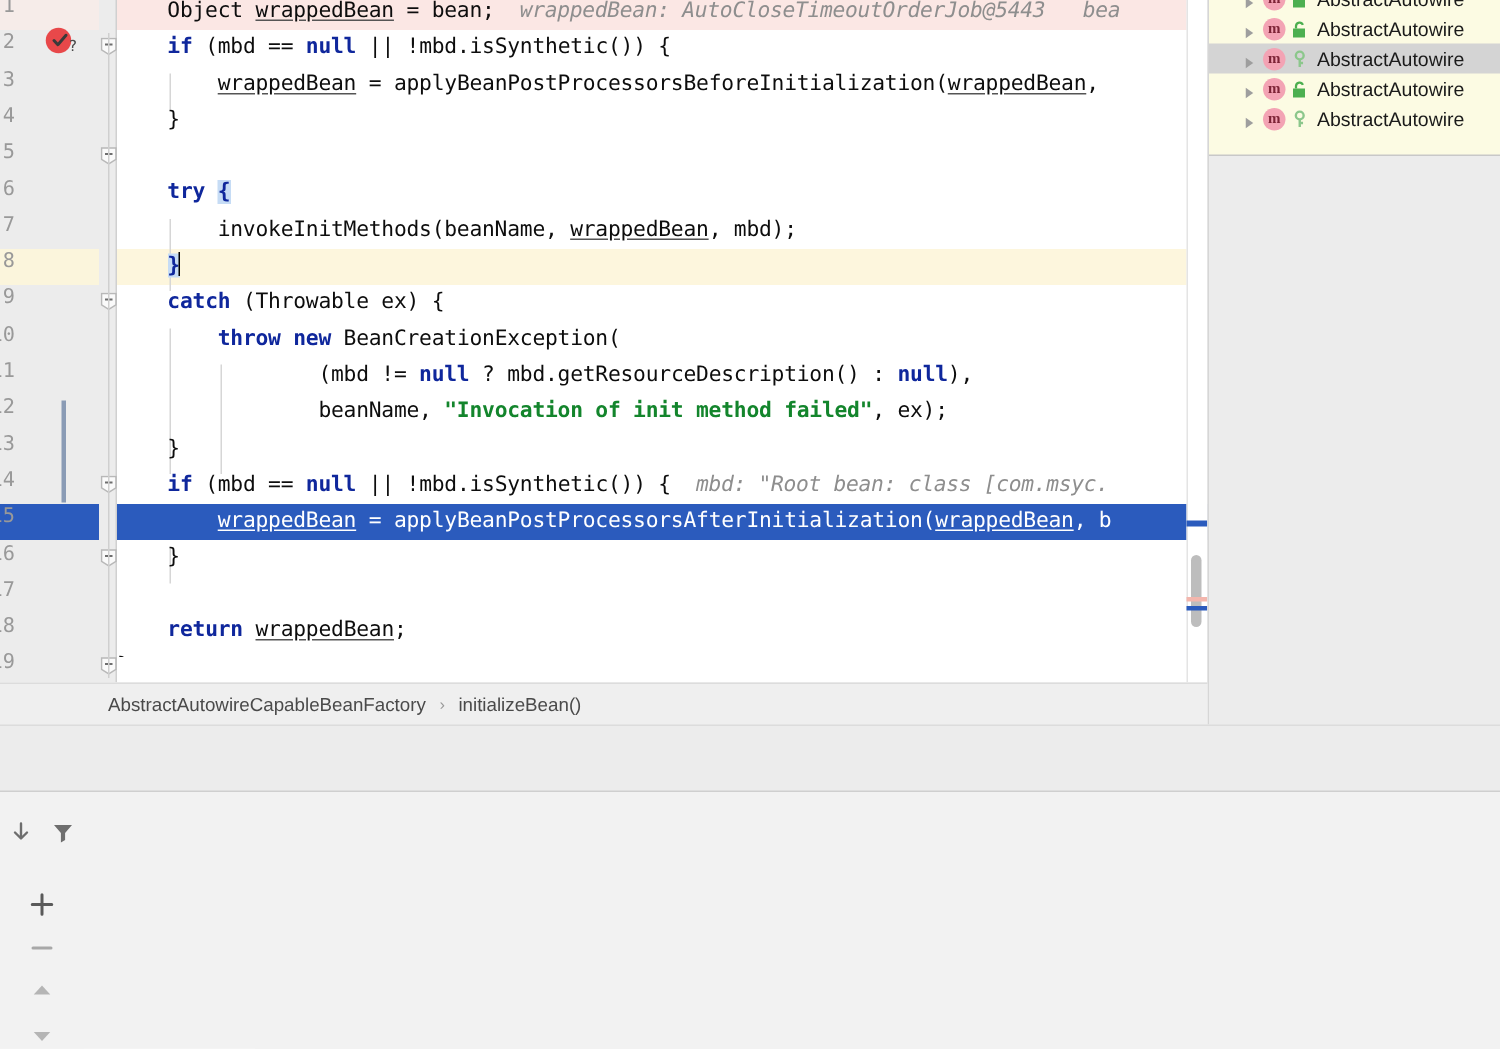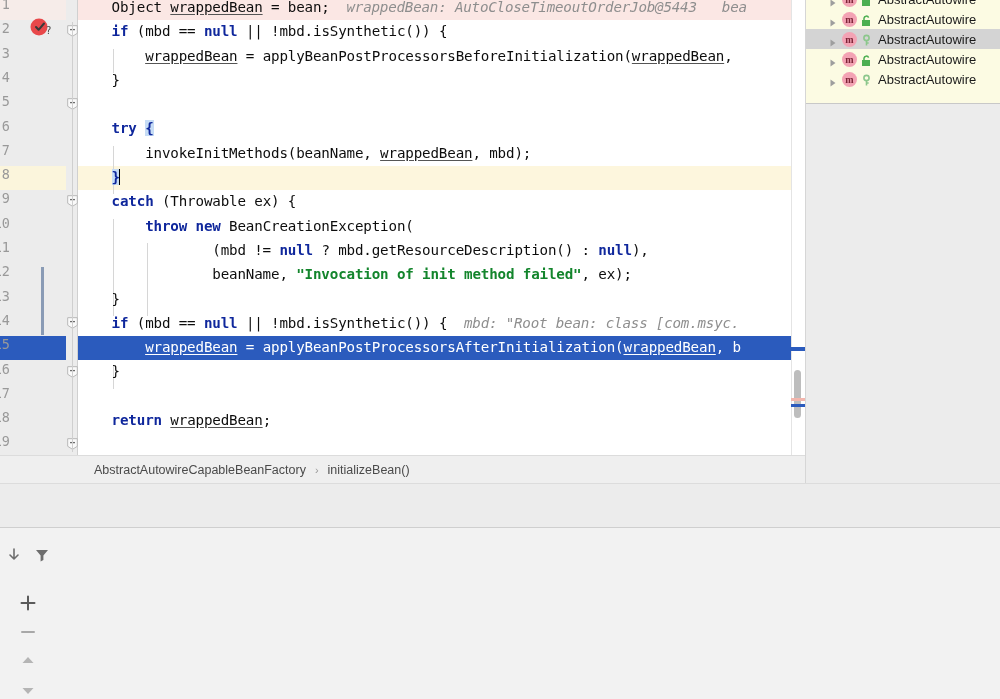--- a/index.html
+++ b/index.html
@@ -101,21 +101,21 @@
   }
   .ed-mark { position: absolute; right: 0px; width: 14px; height: 3px; }
   .ed-mark.pinkm { background: #f3b6ad; top: 398px; }
   .ed-mark.bluem { background: #2b5bbd; top: 404px; }
   .ed-mark.bluetop { background: #2b5bbd; top: 347px; right:0; width:14px; height:4px; }
 
   
   .breadcrumb {
     position: absolute; left: 0; top: 455px; width: 805px; height: 28px;
     background: #efefef; border-top: 1px solid #dcdcdc;
-    display: flex; align-items: center; padding-left: 94px;
+    display: flex; align-items: center; padding-left: 72px;
     font-size: 12.5px; color: #4a4a4a;
   }
   .bc-sep { margin: 0 9px; color: #9a9a9a; font-size: 11px; }
 
   .editor-bottom-fill {
     position: absolute; left: 0; top: 483px; width: 1000px; height: 57px;
     background: #ececec; border-top: 1px solid #dcdcdc;
   }
   .editor-right-fill {
     position: absolute; left: 805px; top: 0; width: 195px; height: 483px;

